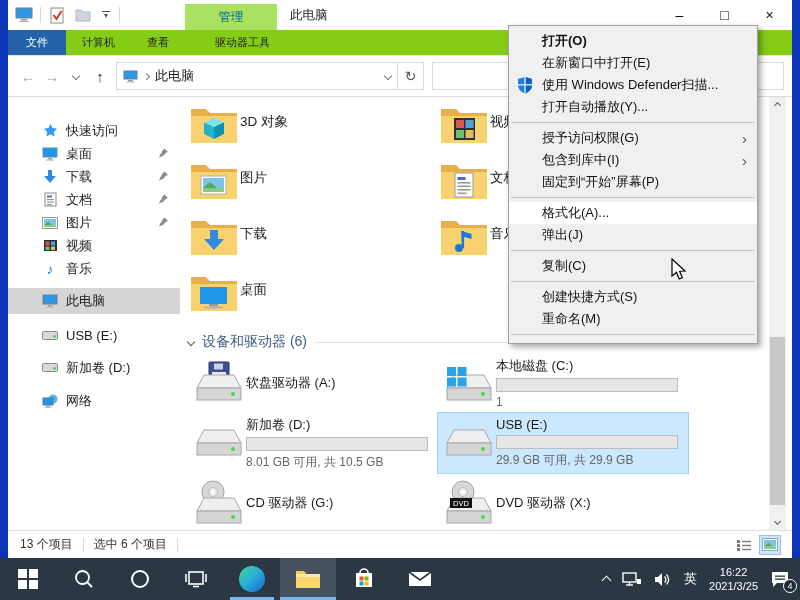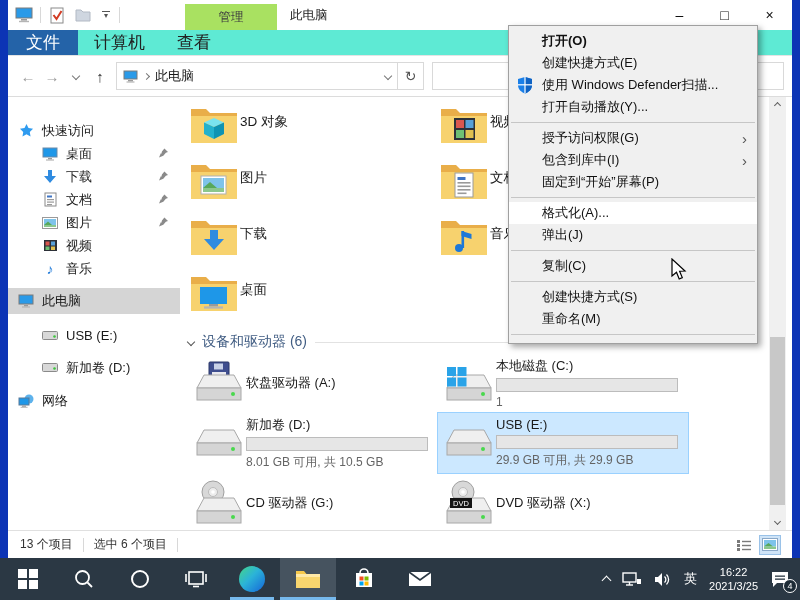--- a/index.html
+++ b/index.html
@@ -9,27 +9,27 @@
   
   .window{position:absolute;left:8px;top:0;width:784px;height:558px;background:#fff;}
 
   
   .titlebar{position:absolute;left:0;top:0;right:0;height:30px;background:#fff;display:flex;align-items:center;}
   .qat{display:flex;align-items:center;gap:6px;padding-left:6px;}
   .qat .sep{width:1px;height:16px;background:#d8d8d8;}
   .qat-btn{display:flex;align-items:center;justify-content:center;width:20px;height:20px;}
   .qat-drop{display:flex;flex-direction:column;align-items:center;width:14px;}
   .qat-drop .bar{width:8px;border-top:1.6px solid #555;margin-bottom:2px;}
-  .ctx-group{position:absolute;left:177px;top:4px;width:92px;height:26px;background:#a9e161;display:flex;align-items:center;justify-content:center;font-size:12.5px;color:#404040;}
+  .ctx-group{position:absolute;left:177px;top:4px;width:92px;height:26px;background:#a9e161;display:flex;align-items:center;justify-content:center;font-size:12.5px;color:#0369a1;}
   .win-title{position:absolute;left:282px;top:0;height:30px;display:flex;align-items:center;font-size:12.5px;color:#1a1a1a;}
   .win-controls{position:absolute;right:0;top:0;display:flex;}
   .win-controls .wc{width:45px;height:30px;display:flex;align-items:center;justify-content:center;font-size:14px;color:#111;}
 
   
-  .tabs{position:absolute;left:0;top:30px;right:0;height:26px;background:#5eead4;border-bottom:1px solid #e4e4e4;display:flex;align-items:stretch;font-size:17px;}
+  .tabs{position:absolute;left:0;top:30px;right:0;height:26px;background:#84cc16;border-bottom:1px solid #e4e4e4;display:flex;align-items:stretch;font-size:11px;}
   .tab{display:flex;align-items:center;padding:0 16px;color:#222;}
   .tab.file{background:#2463a8;color:#fff;padding:0 18px;}
   .tab.tool{margin-left:14px;}
 
   
   .addr-row{position:absolute;left:0;top:56px;right:0;height:41px;background:#fff;border-bottom:1px solid #dcdcdc;display:flex;align-items:center;}
   .nav-arrows{display:flex;align-items:center;gap:0;padding-left:8px;color:#9a9a9a;}
   .nav-btn{width:24px;height:26px;display:flex;align-items:center;justify-content:center;font-size:15px;}
   .nav-btn.up{color:#333;}
   .addr-box{margin-left:4px;width:282px;height:28px;border:1px solid #d9d9d9;background:#fff;display:flex;align-items:center;padding:0 6px;gap:6px;font-size:13px;color:#1a1a1a;}
@@ -40,21 +40,21 @@
   
   .cv{display:inline-block;width:6px;height:6px;border-right:1.5px solid #777;border-bottom:1.5px solid #777;transform:rotate(45deg);}
   .cv.right{transform:rotate(-45deg);}
   .cv.up{transform:rotate(-135deg);}
 
   
   .main{position:absolute;left:0;top:97px;right:0;bottom:28px;background:#fff;overflow:hidden;}
 
   
   .sidebar{position:absolute;left:0;top:0;width:172px;bottom:0;background:#fff;padding-top:22px;font-size:13px;color:#1a1a1a;}
-  .side-row{display:flex;align-items:center;height:23px;padding-left:10px;}
+  .side-row{display:flex;align-items:center;height:23px;padding-left:34px;}
   .side-row.child{padding-left:34px;}
   .side-row .ic{width:16px;height:16px;margin-right:8px;display:flex;align-items:center;justify-content:center;flex:none;}
   .side-row.sel{background:#d5d5d5;height:26px;margin-top:8px;}
   .side-row .pin{margin-left:auto;padding-right:12px;color:#8a8a8a;}
   .mt10{margin-top:10px;} .mt9{margin-top:9px;}
   .note-glyph{color:#1d78d8;font-size:14px;line-height:1;}
 
   
   .content{position:absolute;left:172px;top:0;right:26px;bottom:0;background:#fff;}
   .folders{display:grid;grid-template-columns:250px 250px;grid-auto-rows:56px;padding:8px 0 0 8px;}
@@ -155,20 +155,21 @@
       <span class="wc">–</span>
       <span class="wc">□</span>
       <span class="wc">×</span>
     </div>
   </div>
 
   <div class="tabs">
     <span class="tab file">文件</span>
     <span class="tab">计算机</span>
     <span class="tab">查看</span>
+    <span class="tab tool">驱动器工具</span>
   </div>
 
   <div class="addr-row">
     <div class="nav-arrows">
       <span class="nav-btn">←</span>
       <span class="nav-btn">→</span>
       <span class="nav-btn">
           <span class="cv"></span>
         </span>
       <span class="nav-btn up">↑</span>
@@ -549,21 +550,21 @@
       </span>
     </div>
   </div>
 </div>
 
 <div class="cmenu">
   <div class="mi b">
       <span>打开(O)</span>
     </div>
   <div class="mi">
-      <span>创建快捷方式(E)</span>
+      <span>在新窗口中打开(E)</span>
     </div>
   <div class="mi">
     <span class="mico">
       <svg width="18" height="18" viewBox="0 0 18 18">
           <path d="M9 1 L16 3 V9 C16 13.5 12.8 16 9 17.5 C5.2 16 2 13.5 2 9 V3 Z" fill="#1a7fe8"></path>
           <path d="M9 1 L16 3 V9 C16 13.5 12.8 16 9 17.5 Z" fill="#0f63c4"></path>
           <rect x="8.4" y="1" width="1.2" height="16.5" fill="#fff"></rect>
           <rect x="2" y="8.2" width="14" height="1.2" fill="#fff"></rect>
         </svg>
     </span>

